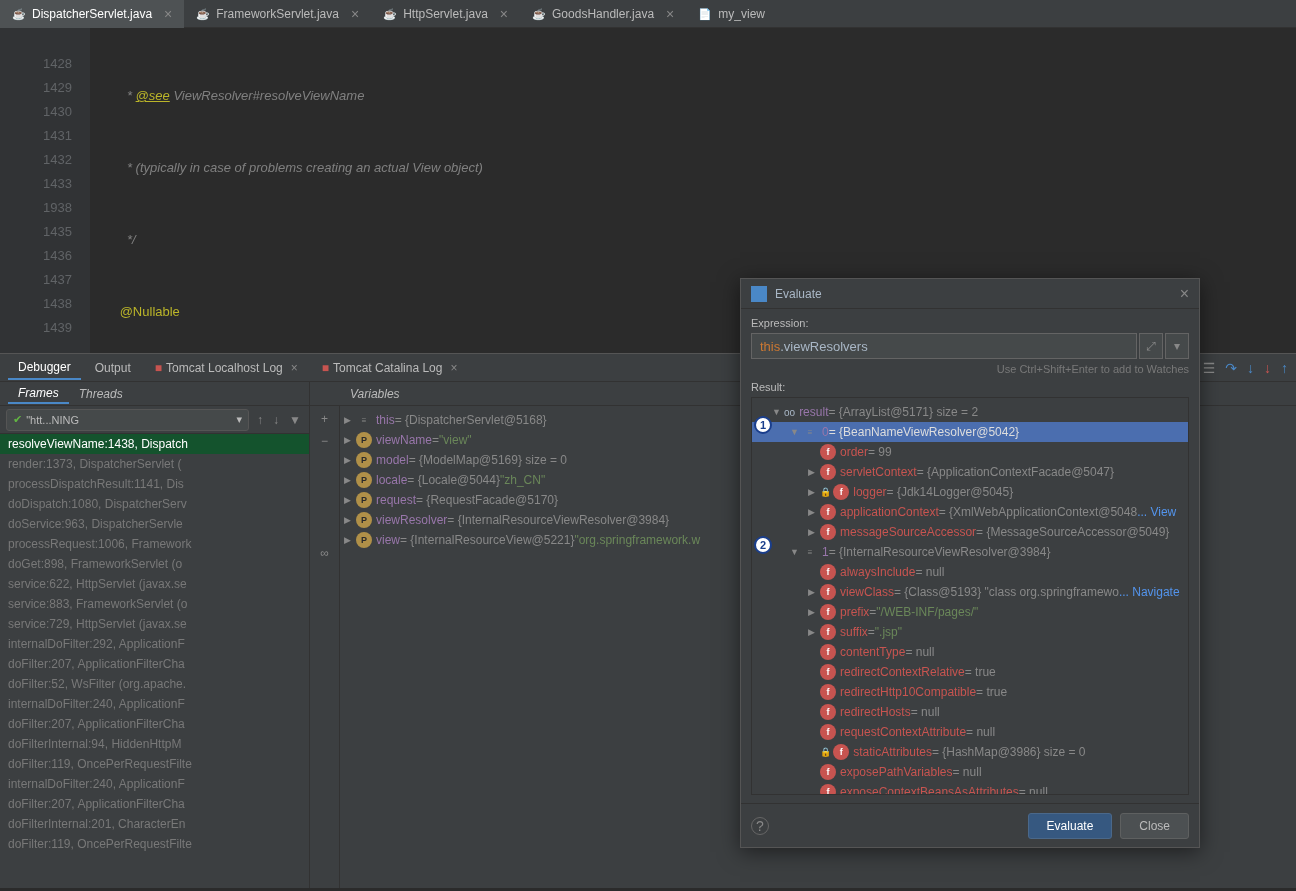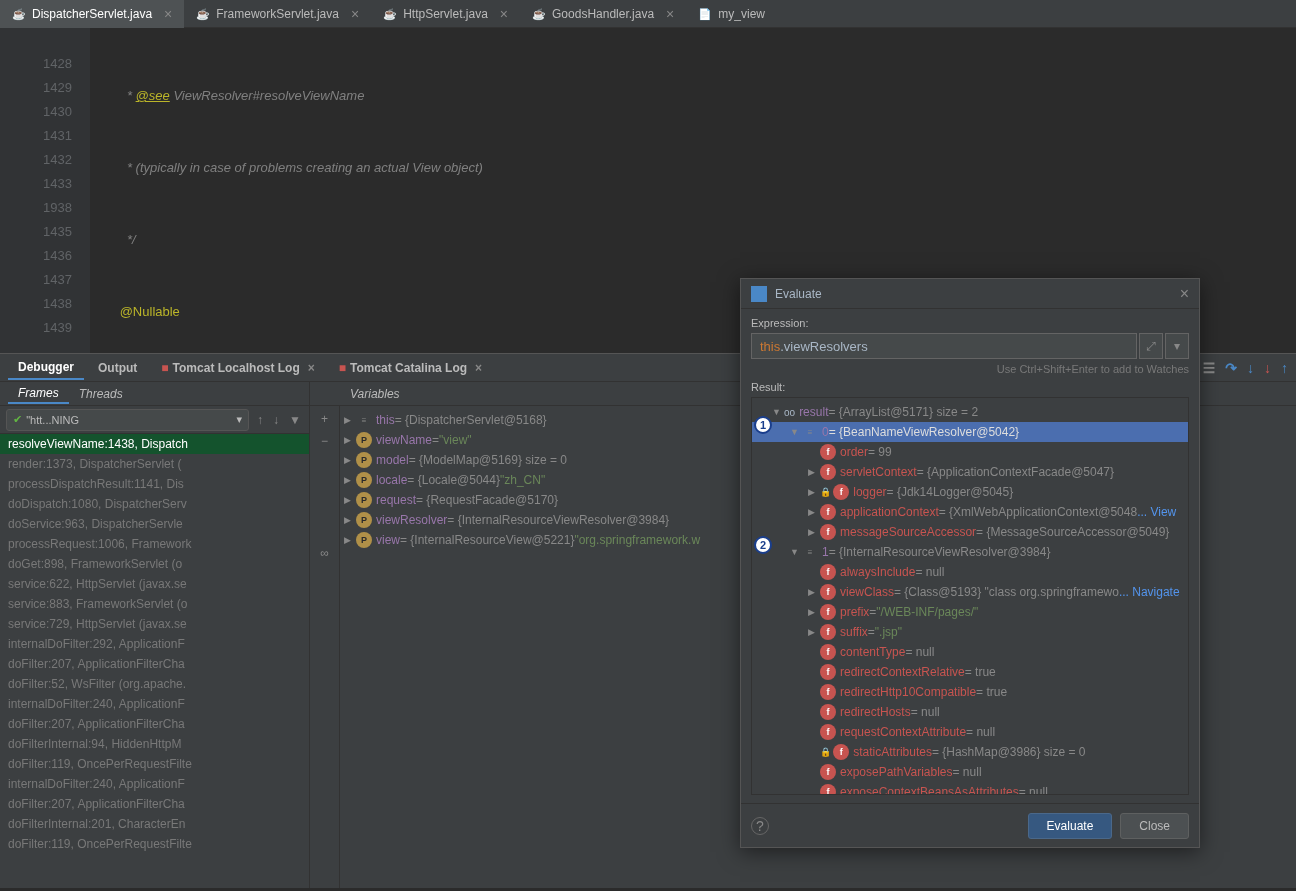--- a/index.html
+++ b/index.html
@@ -13,21 +13,21 @@
 .icon-jsp::before { content:'📄'; color:#c85b5b; font-size:11px; }
 .editor { position:relative; height:325px; background:#2b2b2b; display:flex; }
 .gutter { width:90px; background:#313335; text-align:right; padding-right:18px; color:#606366; font-family:'JetBrains Mono','Consolas',monospace; font-size:13px; line-height:24px; padding-top:24px; position:relative; }
 .gutter-icons { position:absolute; right:2px; top:8px; width:14px; }
 .code-area { flex:1; font-family:'JetBrains Mono','Consolas',monospace; font-size:13px; line-height:24px; padding:8px 0 0 8px; white-space:pre; overflow:hidden; position:relative; }
 .code-line { height:24px; }
 .hl-comment { color:#808080; font-style:italic; }
 .hl-anno { color:#bbb529; }
 .hl-this { color:#cc7832; }
 .bottom-panel { height:535px; background:#3c3f41; border-top:1px solid #555; display:flex; flex-direction:column; }
-.panel-tabs { height:28px; display:flex; align-items:center; padding:0 8px; gap:4px; border-bottom:1px solid #323232;font-weight:bold; }
+.panel-tabs { height:28px; display:flex; align-items:center; padding:0 8px; gap:4px; border-bottom:1px solid #323232; }
 .ptab { padding:4px 10px; color:#bbb; cursor:pointer; font-size:12px; }
 .ptab.underline { border-bottom:2px solid #4a88c7; color:#fff; }
 .ptab-log { display:flex; align-items:center; gap:4px; }
 .ptab-close { color:#888; margin-left:4px; }
 .pactions { margin-left:auto; display:flex; gap:10px; }
 .paction { color:#888; cursor:pointer; font-size:14px; }
 .sub-tabs { height:24px; display:flex; align-items:center; border-bottom:1px solid #323232; padding-left:8px; }
 .stab { padding:2px 10px; color:#bbb; cursor:pointer;font-style:italic; }
 .stab.active { border-bottom:2px solid #4a88c7; color:#fff; }
 .debug-body { flex:1; display:flex; overflow:hidden; }

